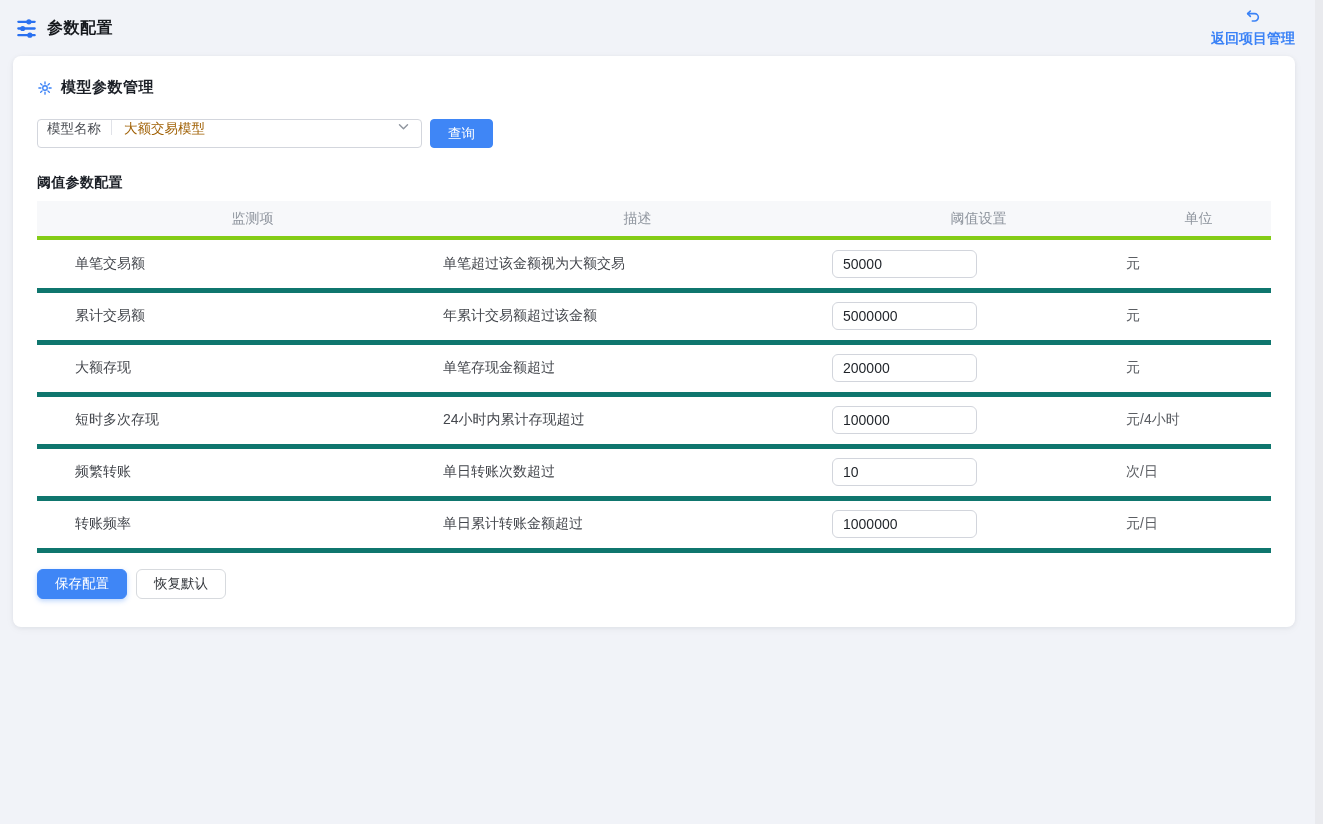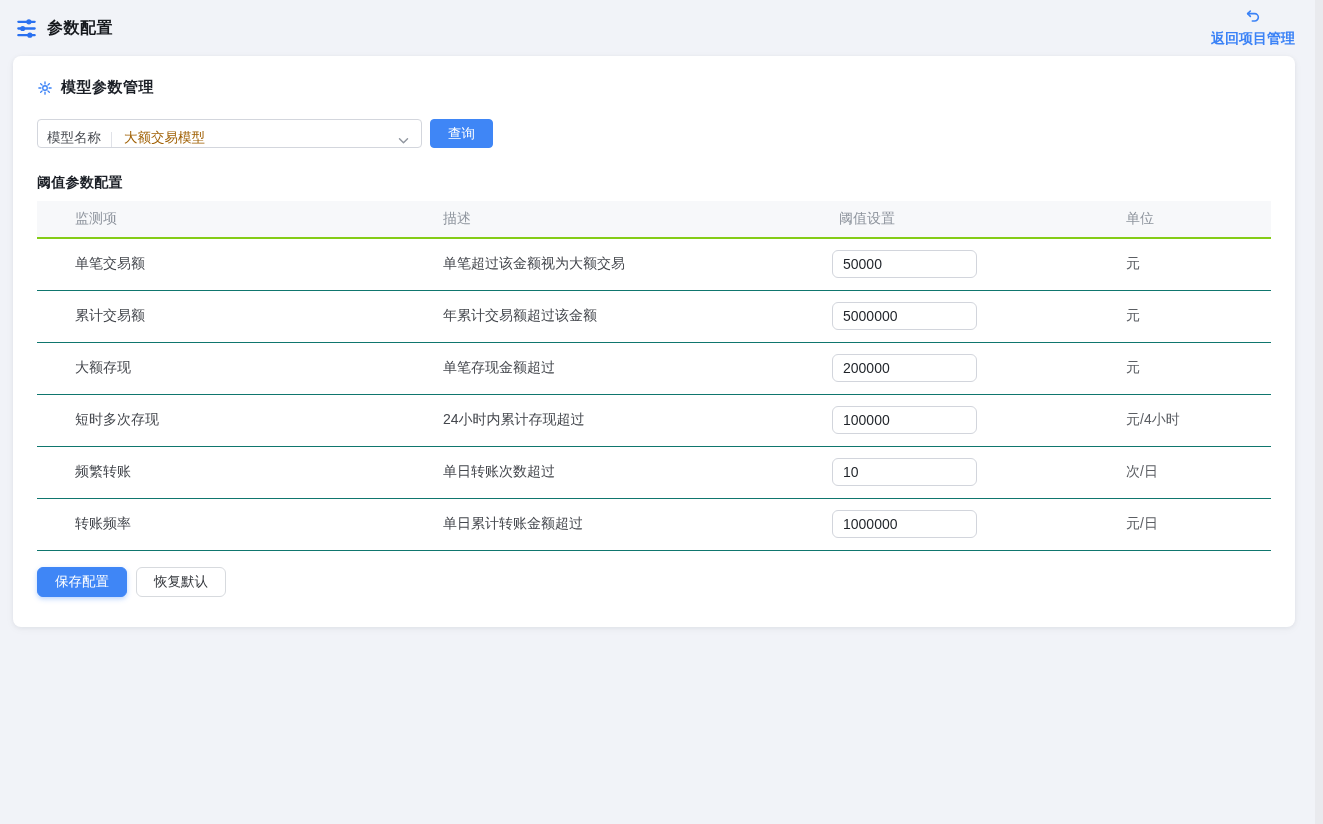--- a/index.html
+++ b/index.html
@@ -24,45 +24,45 @@
     box-shadow: 0 1px 4px rgba(31,41,55,.06), 0 2px 10px rgba(31,41,55,.04);
     padding: 22px 24px 20px 24px;
     min-height: 571px;
   }
   .section-head { display: flex; align-items: center; gap: 8px; margin-bottom: 22px; }
   .section-title { font-size: 15px; font-weight: 700; color: #1b1f26; letter-spacing: .5px; }
 
   
   .query-row { display: flex; align-items: center; gap: 8px; margin-bottom: 26px; }
   .model-select {
-    display: flex; align-items: flex-end; width: 385px; height: 29px;
+    display: flex; align-items: flex-start; width: 385px; height: 29px;
     border: 1px solid #d3d6dd; border-radius: 4px; background: #fff; cursor: pointer;
   }
   .model-select .sel-label { font-size: 13.5px; color: #4a4d53; padding: 0 10px 0 9px; white-space: nowrap; }
   .model-select .sel-divider { width: 1px; height: 15px; background: #e0e2e8; }
   .model-select .sel-value { flex: 1; font-size: 13.5px; color: #a16207; padding: 0 8px 0 12px; white-space: nowrap; }
   .model-select .sel-caret { padding-right: 11px; display: flex; align-items: center; }
   .btn {
     display: inline-flex; align-items: center; justify-content: center;
     height: 29px; padding: 0 17px; border-radius: 4px; font-size: 13.5px;
     border: 1px solid transparent; cursor: pointer;
     font-family: "Liberation Sans", "DejaVu Sans", sans-serif;
   }
   .btn-primary { background: #3f86f6; color: #fff; border-color: #3f86f6; }
   .btn-default { background: #fff; color: #35383d; border-color: #d7dade; }
 
   
   .table-title { font-size: 14px; font-weight: 700; color: #1b1f26; margin-bottom: 9px; letter-spacing: .3px; }
   table { width: 100%; border-collapse: collapse; table-layout: fixed; }
   thead tr { background: #f7f8fa; }
   th {
-    height: 37px; text-align: left; font-weight: 400; font-size: 14px; color: #8f959e;
-    border-bottom: 2px solid #84cc16;
-  }
-  td { height: 52px; font-size: 14px; color: #44474d; border-bottom: 1px solid #0f766e; }
+    height: 37px; text-align: center; font-weight: 400; font-size: 14px; color: #8f959e;
+    border-bottom: 4px solid #84cc16;
+  }
+  td { height: 52px; font-size: 14px; color: #44474d; border-bottom: 5px solid #0f766e; }
   th.c1, td.c1 { padding-left: 38px; }
   th.c2, td.c2 { padding-left: 13px; }
   th.c3 { padding-left: 7px; }
   th.c4, td.c4 { padding-left: 8px; }
   td.c4 { color: #5b5e63; }
   .th-input {
     width: 145px; height: 28px; border: 1px solid #d2d5dc; border-radius: 6px;
     padding: 0 10px; font-size: 14px; color: #1f2329; background: #fff; outline: none;
     font-family: "Liberation Sans", "DejaVu Sans", sans-serif;
   }

